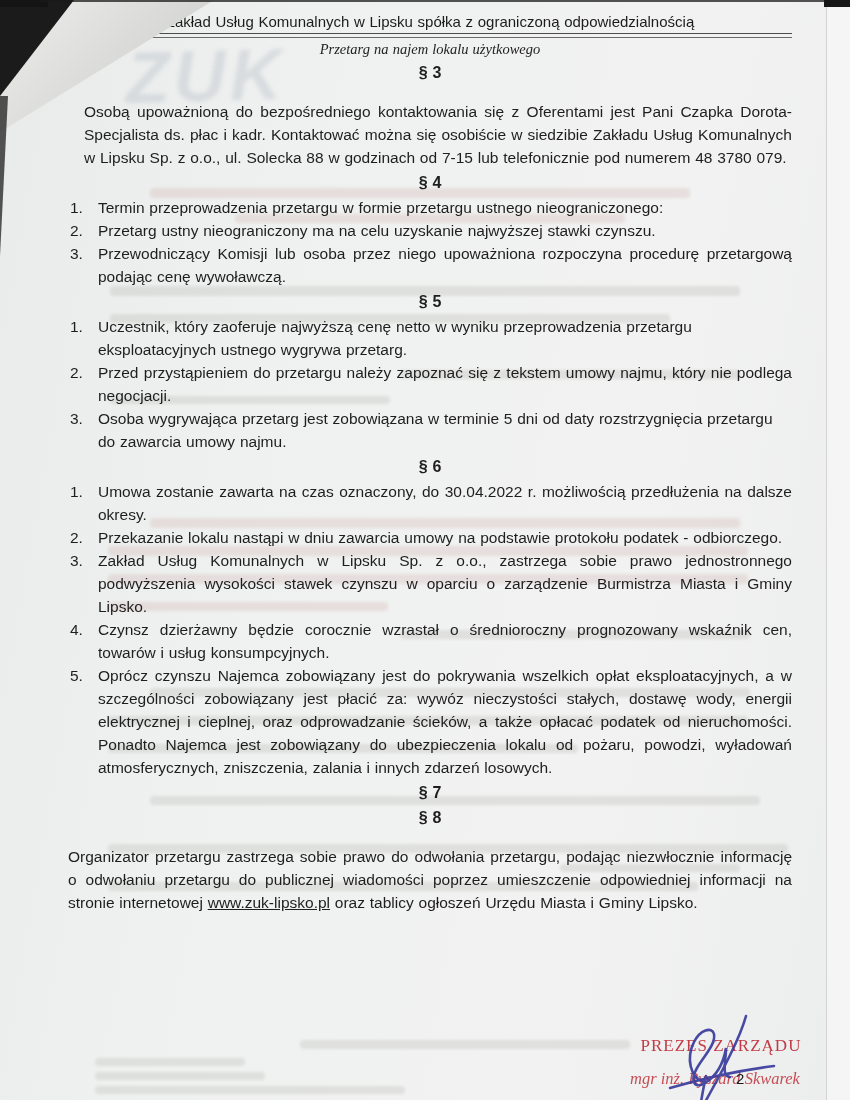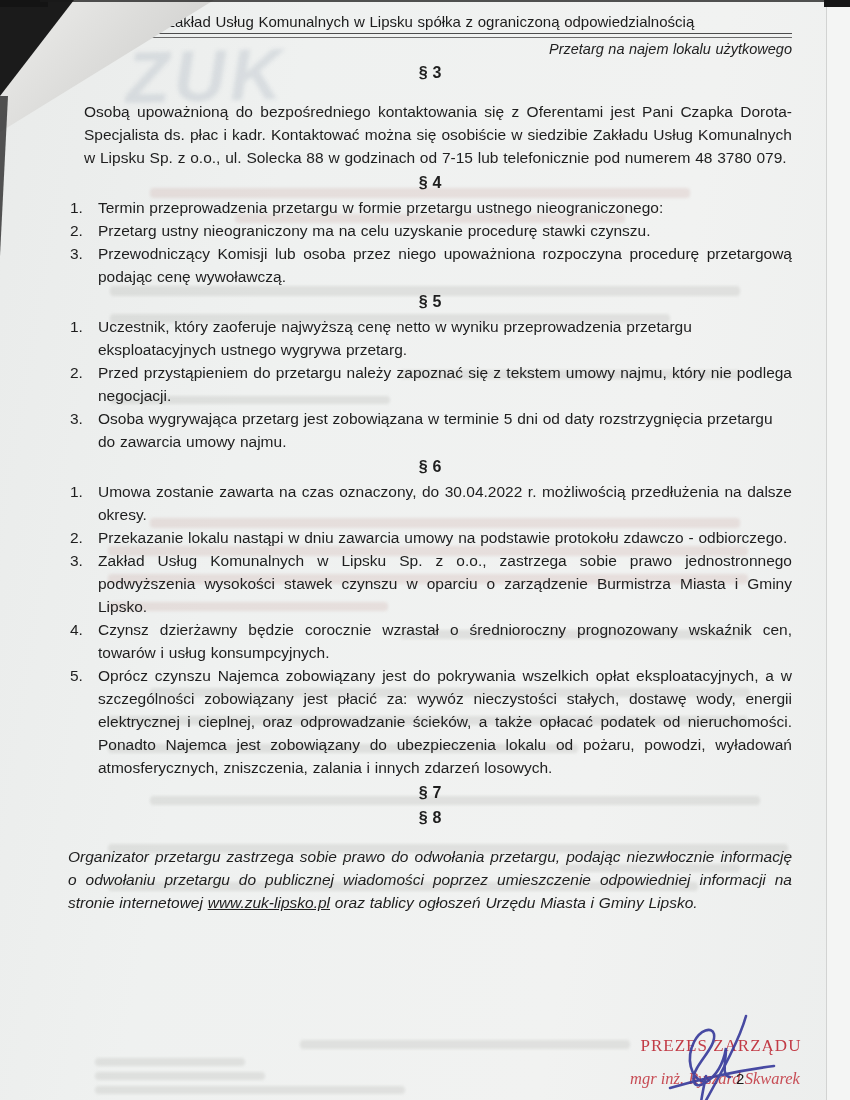--- a/index.html
+++ b/index.html
@@ -29,21 +29,21 @@
         filter:blur(2px);letter-spacing:4px;transform:rotate(-1.5deg);}
   
   .ghost{position:absolute;border-radius:4px;filter:blur(1.7px);z-index:0;}
   
   .content{position:absolute;left:68px;top:12px;width:724px;z-index:2;
         font-size:15.5px;line-height:23px;word-spacing:.5px;}
   .company{text-align:center;font-size:15px;line-height:20px;color:#1c1c1c;}
   .rule{margin:1px 0 2px 0;}
   .rule .r1{height:0;border-top:1.6px solid #4c4c4c;margin-left:34px;}
   .rule .r2{height:0;border-top:1px solid #6b6b6b;margin-top:3px;}
-  .subtitle{text-align:right;font-style:italic;font-size:14.5px;line-height:19px;color:#222;}
+  .subtitle{text-align:center;font-style:italic;font-size:14.5px;line-height:19px;color:#222;font-family:Liberation Serif, serif;}
   .sec-h{text-align:center;font-weight:bold;font-size:16px;line-height:23px;margin:2px 0;}
   .para{margin:16px 0 0 16px;}
   .jus{text-align:justify;}
   .item{display:flex;}
   .item .num{flex:none;width:30px;padding-left:2px;box-sizing:border-box;}
   .item .txt{flex:1;min-width:0;}
   .link{text-decoration:underline;}
   
   .sig-title{position:absolute;left:628px;top:1036px;width:186px;text-align:center;z-index:3;
         font-family:"Liberation Serif",serif;font-size:17px;letter-spacing:1px;color:#c23b46;}
@@ -98,21 +98,21 @@
 
     <div class="sec-h">§ 4</div>
     <div class="item">
       <span class="num">1.</span>
       <div class="txt">
         <div>Termin przeprowadzenia przetargu w formie przetargu ustnego nieograniczonego:</div>
       </div>
     </div>
     <div class="item">
       <span class="num">2.</span>
-      <div class="txt">Przetarg ustny nieograniczony ma na celu uzyskanie procedurę stawki czynszu.</div>
+      <div class="txt">Przetarg ustny nieograniczony ma na celu uzyskanie najwyższej stawki czynszu.</div>
     </div>
     <div class="item">
       <span class="num">3.</span>
       <div class="txt jus">Przewodniczący Komisji lub osoba przez niego upoważniona rozpoczyna procedurę przetargową podając cenę wywoławczą.</div>
     </div>
 
     <div class="sec-h">§ 5</div>
     <div class="item">
       <span class="num">1.</span>
       <div class="txt">Uczestnik, który zaoferuje najwyższą cenę netto w wyniku przeprowadzenia przetargu eksploatacyjnych ustnego wygrywa przetarg.</div>
@@ -126,39 +126,39 @@
       <div class="txt">Osoba wygrywająca przetarg jest zobowiązana w terminie 5 dni od daty rozstrzygnięcia przetargu do zawarcia umowy najmu.</div>
     </div>
 
     <div class="sec-h">§ 6</div>
     <div class="item">
       <span class="num">1.</span>
       <div class="txt jus">Umowa zostanie zawarta na czas oznaczony, do 30.04.2022 r. możliwością przedłużenia na dalsze okresy.</div>
     </div>
     <div class="item">
       <span class="num">2.</span>
-      <div class="txt jus">Przekazanie lokalu nastąpi w dniu zawarcia umowy na podstawie protokołu zdawczo - odbiorczego.</div>
+      <div class="txt jus">Przekazanie lokalu nastąpi w dniu zawarcia umowy na podstawie protokołu podatek - odbiorczego.</div>
     </div>
     <div class="item">
       <span class="num">3.</span>
       <div class="txt jus">Zakład Usług Komunalnych w Lipsku Sp. z o.o., zastrzega sobie prawo jednostronnego podwyższenia wysokości stawek czynszu w oparciu o zarządzenie Burmistrza Miasta i Gminy Lipsko.</div>
     </div>
     <div class="item">
       <span class="num">4.</span>
       <div class="txt jus">Czynsz dzierżawny będzie corocznie wzrastał o średnioroczny prognozowany wskaźnik cen, towarów i usług konsumpcyjnych.</div>
     </div>
     <div class="item">
       <span class="num">5.</span>
       <div class="txt jus">Oprócz czynszu Najemca zobowiązany jest do pokrywania wszelkich opłat eksploatacyjnych, a w szczególności zobowiązany jest płacić za: wywóz nieczystości stałych, dostawę wody, energii elektrycznej i cieplnej, oraz odprowadzanie ścieków, a także opłacać podatek od nieruchomości. Ponadto Najemca jest zobowiązany do ubezpieczenia lokalu od pożaru, powodzi, wyładowań atmosferycznych, zniszczenia, zalania i innych zdarzeń losowych.</div>
     </div>
 
     <div class="sec-h">§ 7</div>
 
     <div class="sec-h">§ 8</div>
-    <p class="para jus" style="margin-left:0;font-style:italic;"><span>Organizator przetargu zastrzega sobie prawo do odwołania przetargu, podając niezwłocznie informację o odwołaniu przetargu do publicznej wiadomości poprzez umieszczenie odpowiedniej informacji na stronie internetowej </span><span class="link">www.zuk-lipsko.pl</span><span> oraz tablicy ogłoszeń Urzędu Miasta i Gminy Lipsko.</span></p>
+    <p class="para jus" style="margin-left:0;"><span>Organizator przetargu zastrzega sobie prawo do odwołania przetargu, podając niezwłocznie informację o odwołaniu przetargu do publicznej wiadomości poprzez umieszczenie odpowiedniej informacji na stronie internetowej </span><span class="link">www.zuk-lipsko.pl</span><span> oraz tablicy ogłoszeń Urzędu Miasta i Gminy Lipsko.</span></p>
   </div>
 
   <div class="sig-title">PREZES ZARZĄDU</div>
   <div class="sig-name">mgr inż. Ryszard Skwarek</div>
   <div class="page-num">2</div>
   <svg class="sig-scribble" width="140" height="96" viewBox="0 0 140 96">
     <g fill="none" stroke="#393c9c" stroke-width="2.6" stroke-linecap="round" opacity="0.92">
       <path d="M104,2 C98,24 82,54 62,90"></path>
       <path d="M62,68 C48,64 44,44 52,28 C58,16 70,12 72,20 C74,30 62,42 55,54 C48,66 52,76 63,69 C76,61 82,46 84,34 C84,48 79,62 88,63"></path>
       <path d="M28,74 C62,64 100,56 132,52"></path>

